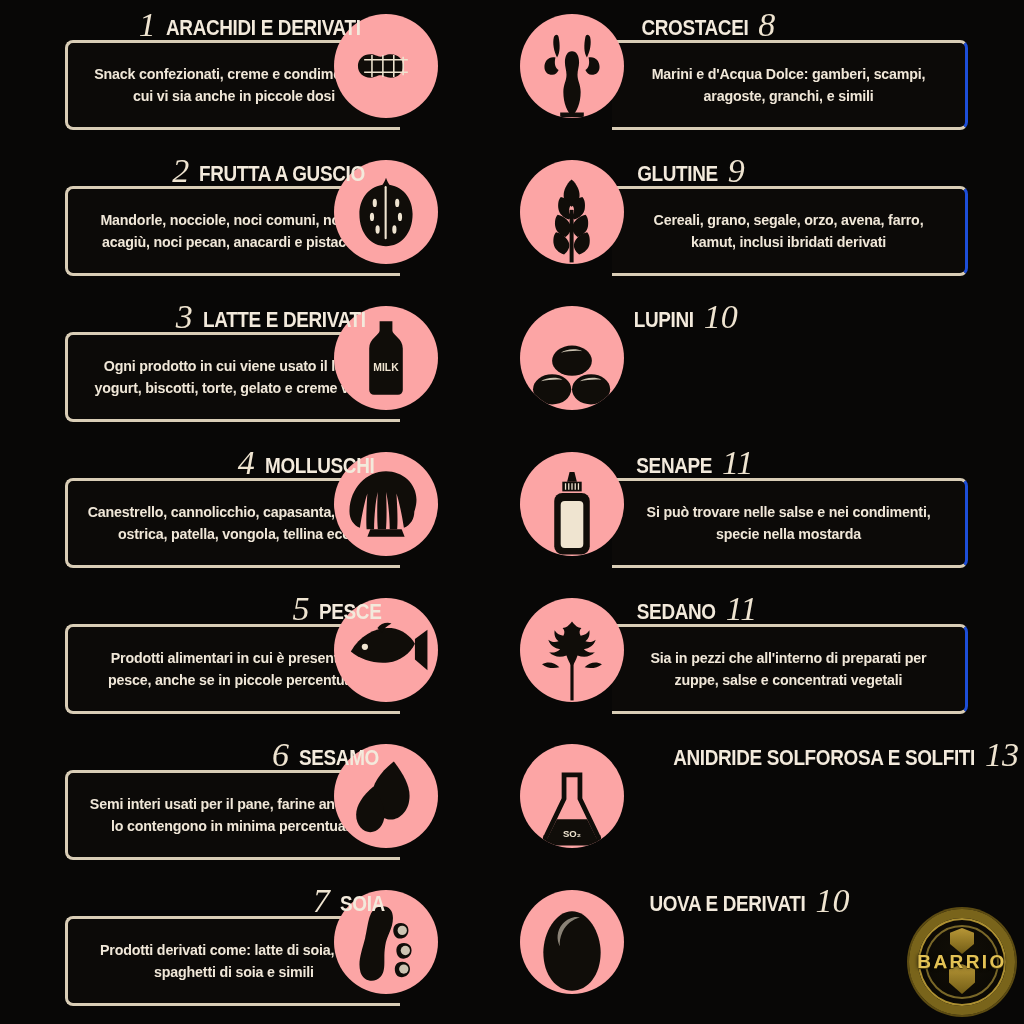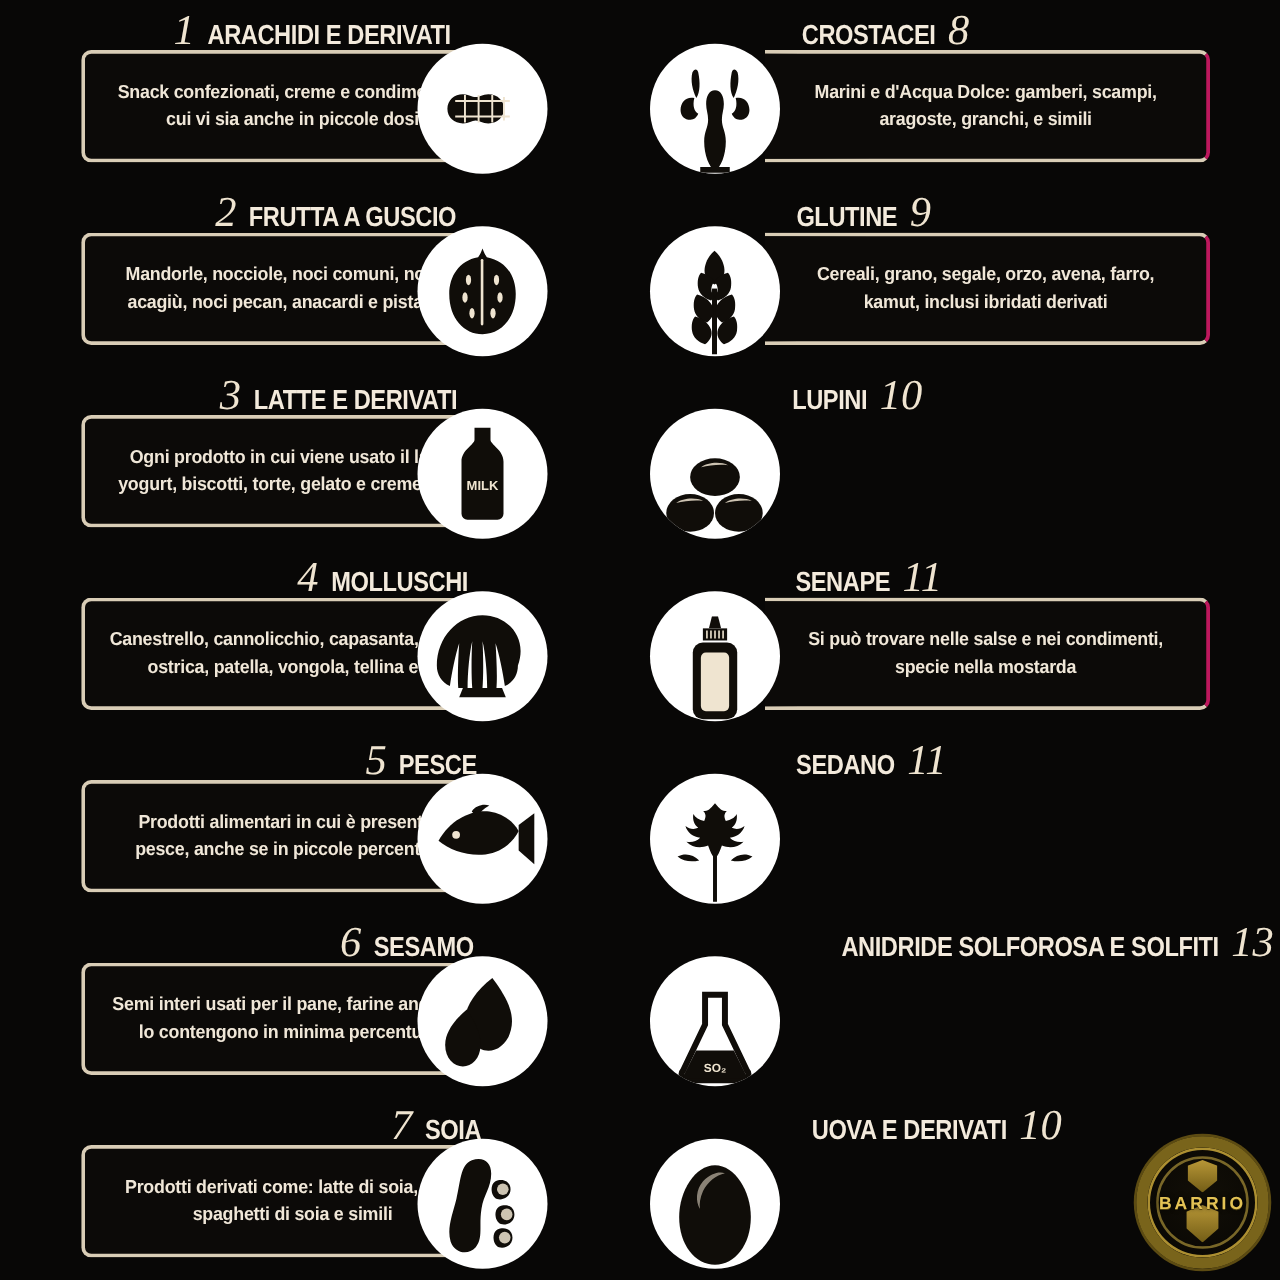--- a/index.html
+++ b/index.html
@@ -10,22 +10,22 @@
 
   
   .col{position:absolute;top:0;width:440px;height:1024px;}
   .col-left{left:60px;}
   .col-right{left:512px;}
 
   
   .row{position:absolute;left:0;width:440px;height:146px;}
 
   
-  .badge{position:absolute;top:35px;width:104px;height:104px;border-radius:50%;
-         background:#ffffff;display:flex;align-items:center;justify-content:center;
+  .badge{position:absolute;top:14px;width:104px;height:104px;border-radius:50%;
+         background:#fca5a5;display:flex;align-items:center;justify-content:center;
          overflow:hidden;z-index:3;}
   .col-left  .badge{right:62px;}
   .col-right .badge{left:8px;align-items:flex-end;}
   .badge svg{display:block;}
 
   
   .head{position:absolute;top:0px;height:40px;display:flex;align-items:flex-end;
         gap:10px;z-index:4;white-space:nowrap;}
   .col-left  .head{right:108px;flex-direction:row;}
   .col-right .head{left:112px;flex-direction:row-reverse;}
@@ -37,41 +37,41 @@
          transform:scaleX(0.86);transform-origin:left bottom;}
   .col-right .title{transform-origin:right bottom;}
 
   
   .plaque{position:absolute;top:40px;height:84px;background:#0c0a08;z-index:2;
           border-top:3px solid #D9CDB6;border-bottom:3px solid #D9CDB6;
           display:flex;align-items:center;}
   .col-left  .plaque{left:5px;right:100px;border-left:3px solid #D9CDB6;
                      border-top-left-radius:8px;border-bottom-left-radius:8px;
                      justify-content:center;}
-  .col-right .plaque{left:100px;right:-16px;border-right:3px solid #be185d;
+  .col-right .plaque{left:100px;right:-16px;border-right:3px solid #1d4ed8;
                      border-top-right-radius:8px;border-bottom-right-radius:8px;
                      justify-content:flex-end;}
 
   .desc{font-size:15px;line-height:22px;color:#F0E7D8;text-align:center;
         font-weight:bold;letter-spacing:-0.2px;padding:0 12px;
         transform:scaleX(0.95);}
 
   
   .clip-num{overflow:hidden;}
 
   
   #logo{position:absolute;right:8px;bottom:8px;width:108px;height:108px;border-radius:50%;
         background:radial-gradient(circle at 50% 45%, #120f07 0%, #0a0804 62%, #000 100%);
         display:flex;align-items:center;justify-content:center;}
   #logo .ring{position:absolute;width:88px;height:88px;border-radius:50%;
         border:9px solid #8d7520;opacity:.85;
         box-shadow:0 0 0 2px #c9a73a inset,0 0 0 2px #6b5715;}
   #logo .ring2{position:absolute;width:70px;height:70px;border-radius:50%;
         border:2px solid #d4b445;opacity:.55;}
-  #logo .word{position:relative;z-index:2;font-weight:bold;font-size:14px;
+  #logo .word{position:relative;z-index:2;font-weight:bold;font-size:19px;
         letter-spacing:2.4px;color:#e3c255;
         text-shadow:0 0 4px #000,0 1px 0 #6b5715;}
   #logo .shield{position:absolute;z-index:1;width:26px;height:30px;bottom:22px;
         background:linear-gradient(#caa63c,#7e6618);
         clip-path:polygon(50% 0,100% 18%,100% 62%,50% 100%,0 62%,0 18%);opacity:.9;}
   #logo .shield.top{top:20px;bottom:auto;height:26px;width:24px;}
 </style>
 </head>
 <body>
 
@@ -273,20 +273,23 @@
             <rect x="10" y="26" width="44" height="76" rx="10" fill="#100d09"></rect>
             <rect x="18" y="36" width="28" height="58" rx="5" fill="#EFE4D0"></rect>
           </svg>
         </div>
         <div class="head">
           <span class="num">11</span>
           <span class="title">SENAPE</span>
         </div>
       </div>
       <div class="row" style="top: 584px;">
+        <div class="plaque">
+          <div class="desc">Sia in pezzi che all'interno di preparati per zuppe, salse e concentrati vegetali</div>
+        </div>
         <div class="badge">
           <svg width="84" height="82" viewBox="0 0 104 104">
             <rect x="50" y="52" width="4" height="50" fill="#100d09"></rect>
             <path fill="#100d09" d="M52 2c5 6 7 8 12 8-3 3-3 6-1 10 5-1 9-3 11-7 1 6-1 11-5 14 5 2 9 1 13-2-2 7-8 11-15 12 4 4 9 5 14 4-6 6-14 7-22 4-2 6-4 10-7 14-3-4-5-8-7-14-8 3-16 2-22-4 5 1 10 0 14-4-7-1-13-5-15-12 4 3 8 4 13 2-4-3-6-8-5-14 2 4 6 6 11 7 2-4 2-7-1-10 5 0 7-2 12-8z"></path>
             <path fill="#100d09" d="M14 56c8-4 16-2 22 4-8 2-16 1-22-4zM90 56c-8-4-16-2-22 4 8 2 16 1 22-4z"></path>
           </svg>
         </div>
         <div class="head">
           <span class="num">11</span>
           <span class="title">SEDANO</span>

